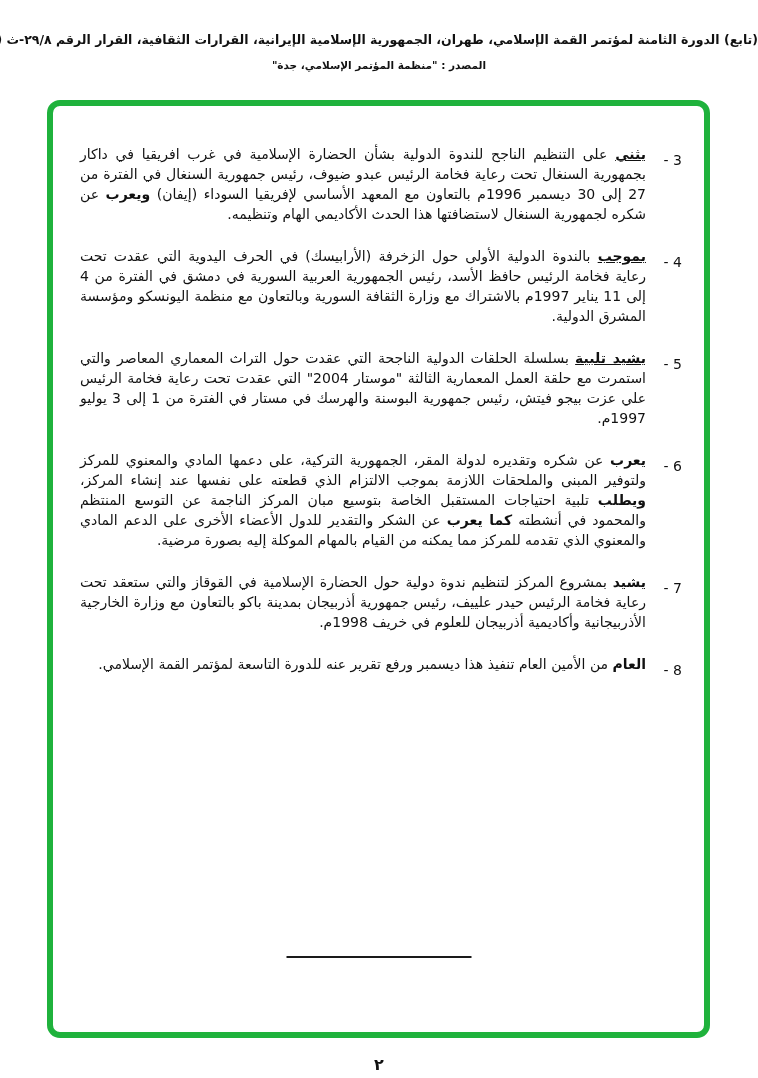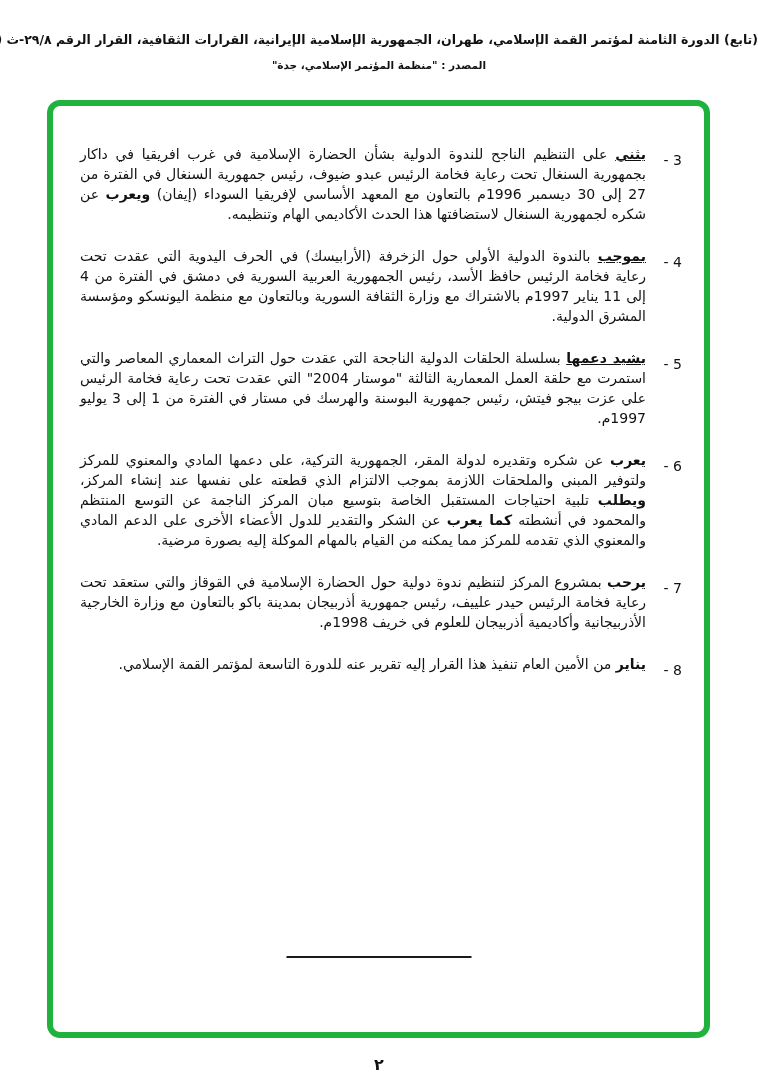--- a/index.html
+++ b/index.html
@@ -94,35 +94,35 @@
     <p class="body-text"><span class="b u">يثني</span><span> على التنظيم الناجح للندوة الدولية بشأن الحضارة الإسلامية في غرب افريقيا في داكار بجمهورية السنغال تحت رعاية فخامة الرئيس عبدو ضيوف، رئيس جمهورية السنغال في الفترة من 27 إلى 30 ديسمبر 1996م بالتعاون مع المعهد الأساسي لإفريقيا السوداء (إيفان) </span><span class="b">ويعرب</span><span> عن شكره لجمهورية السنغال لاستضافتها هذا الحدث الأكاديمي الهام وتنظيمه.</span></p>
   </div>
 
   <div class="item">
     <span class="marker">4 -</span>
     <p class="body-text"><span class="b u">بموجب</span><span> بالندوة الدولية الأولى حول الزخرفة (الأرابيسك) في الحرف اليدوية التي عقدت تحت رعاية فخامة الرئيس حافظ الأسد، رئيس الجمهورية العربية السورية في دمشق في الفترة من 4 إلى 11 يناير 1997م بالاشتراك مع وزارة الثقافة السورية وبالتعاون مع منظمة اليونسكو ومؤسسة المشرق الدولية.</span></p>
   </div>
 
   <div class="item">
     <span class="marker">5 -</span>
-    <p class="body-text"><span class="b u">يشيد دعمها</span><span> بسلسلة الحلقات الدولية الناجحة التي عقدت حول التراث المعماري المعاصر والتي استمرت مع حلقة العمل المعمارية الثالثة "موستار 2004" التي عقدت تحت رعاية فخامة الرئيس علي عزت بيجو فيتش، رئيس جمهورية البوسنة والهرسك في مستار في الفترة من 1 إلى 3 يوليو 1997م.</span></p>
+    <p class="body-text"><span class="b u">يشيد تلبية</span><span> بسلسلة الحلقات الدولية الناجحة التي عقدت حول التراث المعماري المعاصر والتي استمرت مع حلقة العمل المعمارية الثالثة "موستار 2004" التي عقدت تحت رعاية فخامة الرئيس علي عزت بيجو فيتش، رئيس جمهورية البوسنة والهرسك في مستار في الفترة من 1 إلى 3 يوليو 1997م.</span></p>
   </div>
 
   <div class="item">
     <span class="marker">6 -</span>
     <p class="body-text"><span class="b">يعرب</span><span> عن شكره وتقديره لدولة المقر، الجمهورية التركية، على دعمها المادي والمعنوي للمركز ولتوفير المبنى والملحقات اللازمة بموجب الالتزام الذي قطعته على نفسها عند إنشاء المركز، </span><span class="b">ويطلب</span><span> تلبية احتياجات المستقبل الخاصة بتوسيع مبان المركز الناجمة عن التوسع المنتظم والمحمود في أنشطته </span><span class="b">كما يعرب</span><span> عن الشكر والتقدير للدول الأعضاء الأخرى على الدعم المادي والمعنوي الذي تقدمه للمركز مما يمكنه من القيام بالمهام الموكلة إليه بصورة مرضية.</span></p>
   </div>
 
   <div class="item">
     <span class="marker">7 -</span>
-    <p class="body-text"><span class="b">يرحب</span><span> بمشروع المركز لتنظيم ندوة دولية حول الحضارة الإسلامية في القوقاز والتي ستعقد تحت رعاية فخامة الرئيس حيدر علييف، رئيس جمهورية أذربيجان بمدينة باكو بالتعاون مع وزارة الخارجية الأذربيجانية وأكاديمية أذربيجان للعلوم في خريف 1998م.</span></p>
+    <p class="body-text"><span class="b">يشيد</span><span> بمشروع المركز لتنظيم ندوة دولية حول الحضارة الإسلامية في القوقاز والتي ستعقد تحت رعاية فخامة الرئيس حيدر علييف، رئيس جمهورية أذربيجان بمدينة باكو بالتعاون مع وزارة الخارجية الأذربيجانية وأكاديمية أذربيجان للعلوم في خريف 1998م.</span></p>
   </div>
 
   <div class="item">
     <span class="marker">8 -</span>
-    <p class="body-text"><span class="b">يناير</span><span> من الأمين العام تنفيذ هذا القرار إليه تقرير عنه للدورة التاسعة لمؤتمر القمة الإسلامي.</span></p>
+    <p class="body-text"><span class="b">العام</span><span> من الأمين العام تنفيذ هذا ديسمبر ورفع تقرير عنه للدورة التاسعة لمؤتمر القمة الإسلامي.</span></p>
   </div>
 </div>
     <div class="end-rule"></div>
   </div>
 
   <div class="page-num">٢</div>
 </div>
 
 </body></html>

